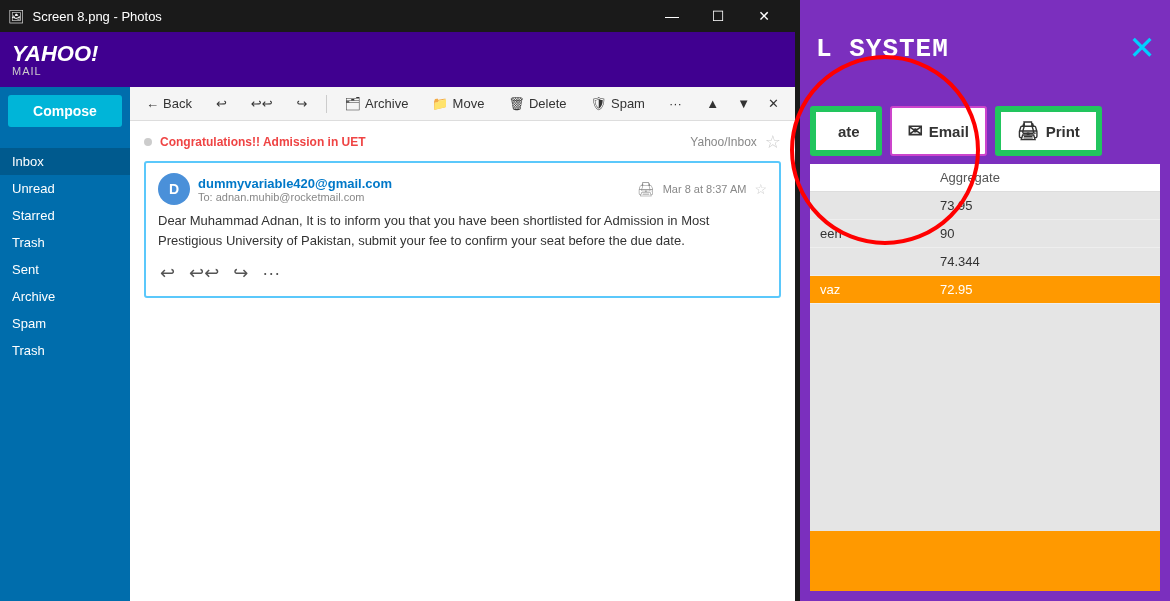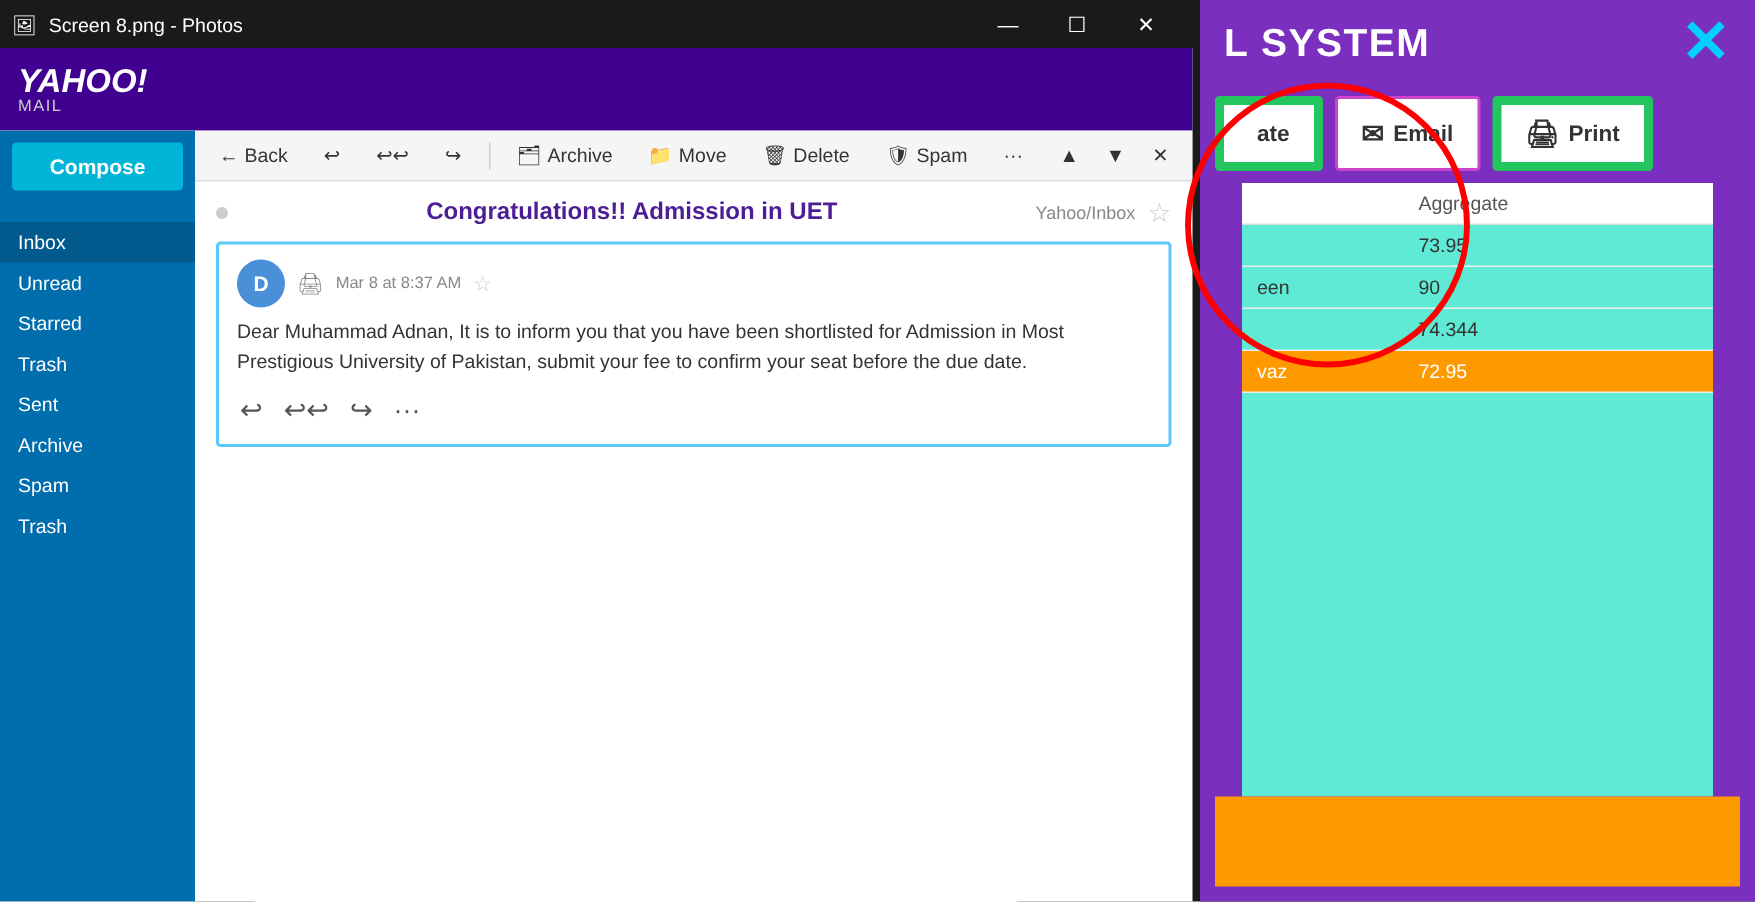--- a/index.html
+++ b/index.html
@@ -202,25 +202,24 @@
       gap: 8px;
       margin-bottom: 8px;
     }
     .email-subject-dot {
       width: 8px; height: 8px;
       background: #ccc;
       border-radius: 50%;
       flex-shrink: 0;
     }
     .email-subject-text {
-      font-size: 16px;
-      font-weight: bold;
-      color: #4c1d95;
-      flex: 1;
-      text-align: center;
+      font-size: 12px;
+      font-weight: bold;
+      color: #ef4444;
+      flex: 1;
     }
     .email-location {
       font-size: 12px;
       color: #888;
     }
     .email-star {
       font-size: 18px;
       color: #ccc;
       cursor: pointer;
     }
@@ -310,24 +309,25 @@
       position: absolute;
       top: 0; left: 800px;
       width: 370px;
       height: 601px;
       background: #7b2fbe;
       display: flex;
       flex-direction: column;
     }
     .right-panel-header {
       background: #7b2fbe;
-      padding: 8px 16px;
+      padding: 29px 16px;
       display: flex;
       align-items: center;
       justify-content: space-between;
+      font-family: Liberation Mono, monospace;
     }
     .system-title {
       color: #fff;
       font-size: 26px;
       font-weight: bold;
       letter-spacing: 1px;
     }
     .close-x {
       color: #00cfff;
       font-size: 40px;
@@ -367,22 +367,22 @@
       color: #333;
       border-radius: 3px;
       margin-right: 8px;
     }
     .action-btn.email-btn {
       border: 2px solid #cc44cc;
     }
 
     
     .data-table-container {
-      background: #5eead4;
-      margin: 0 28px;
+      background: #e5e5e5;
+      margin: 0 10px;
       flex: 1;
     }
     .data-table {
       width: 100%;
       border-collapse: collapse;
       font-size: 13px;
     }
     .data-table th {
       background: #fff;
       padding: 6px 10px;
@@ -489,20 +489,24 @@
         <div class="email-subject-row">
           <span class="email-subject-dot"></span>
           <span class="email-subject-text">Congratulations!! Admission in UET</span>
           <span class="email-location">Yahoo/Inbox</span>
           <span class="email-star">☆</span>
         </div>
 
         <div class="email-card">
           <div class="email-card-header">
             <div class="email-avatar">D</div>
+            <div class="email-sender-info">
+              <div class="email-sender-name">dummyvariable420@gmail.com</div>
+              <div class="email-sender-to">To: adnan.muhib@rocketmail.com</div>
+            </div>
             <span class="email-print-icon">🖨</span>
             <span class="email-date">Mar 8 at 8:37 AM</span>
             <span class="email-star-small">☆</span>
           </div>
           <div class="email-body">Dear Muhammad Adnan, It is to inform you that you have been shortlisted for Admission in Most Prestigious University of Pakistan, submit your fee to confirm your seat before the due date.</div>
           <div class="email-actions">
             <button class="email-action-btn">↩</button>
             <button class="email-action-btn">↩↩</button>
             <button class="email-action-btn">↪</button>
             <button class="email-action-btn">···</button>

